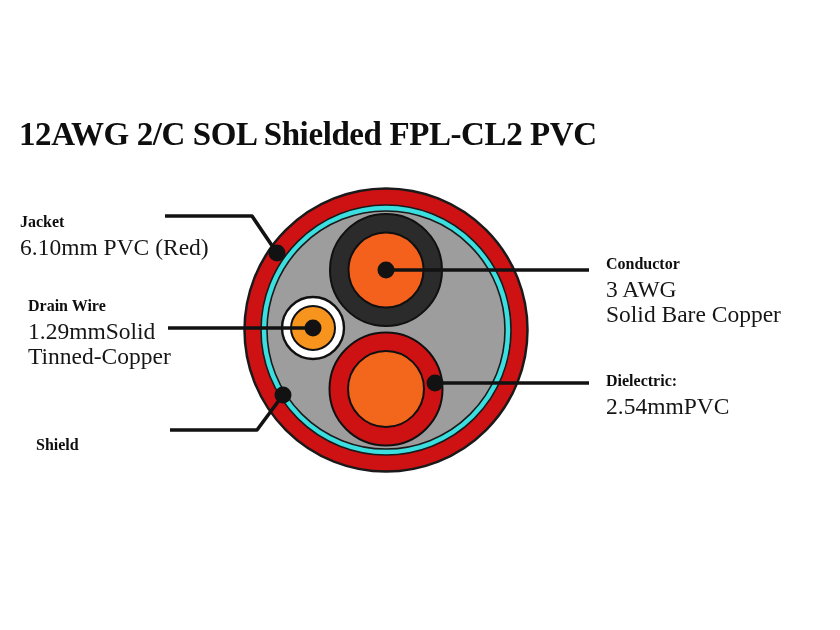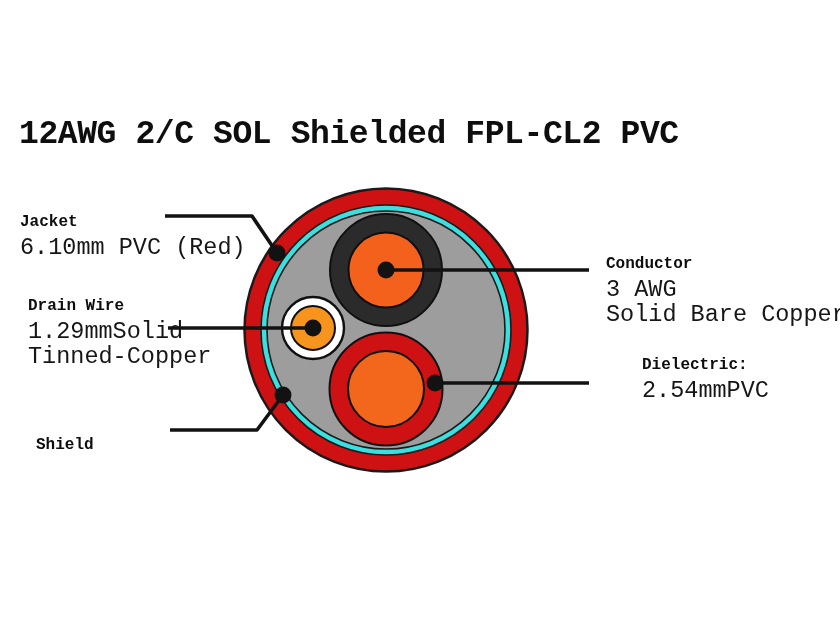--- a/index.html
+++ b/index.html
@@ -6,21 +6,21 @@
     margin: 0;
     padding: 0;
     background: #ffffff;
   }
   .canvas {
     position: relative;
     width: 840px;
     height: 630px;
     background: #ffffff;
     overflow: hidden;
-    font-family: Liberation Mono, monospace;
+    font-family: Liberation Serif, serif;
     color: #141414;
   }
   .title {
     position: absolute;
     left: 19px;
     top: 116px;
     font-size: 33px;
     font-weight: bold;
     letter-spacing: -0.4px;
     color: #0e0e0e;
@@ -44,21 +44,21 @@
     font-weight: bold;
     color: #0e0e0e;
   }
   .callout.right {
     text-align: left;
   }
   .co-jacket    { left: 20px;  top: 209px; }
   .co-drain     { left: 28px;  top: 293px; }
   .co-shield    { left: 36px;  top: 416px; margin-top: 16px; }
   .co-conductor { left: 606px; top: 239px; margin-top: 12px; }
-  .co-dielectric{ left: 606px; top: 352px; margin-left: 36px; }
+  .co-dielectric{ left: 606px; top: 368px; }
 </style>
 </head>
 <body>
 
 <div class="canvas">
 
   <div class="title">12AWG 2/C SOL Shielded FPL-CL2 PVC</div>
 
   <svg class="diagram-svg" width="840" height="630" viewBox="0 0 840 630">
 

